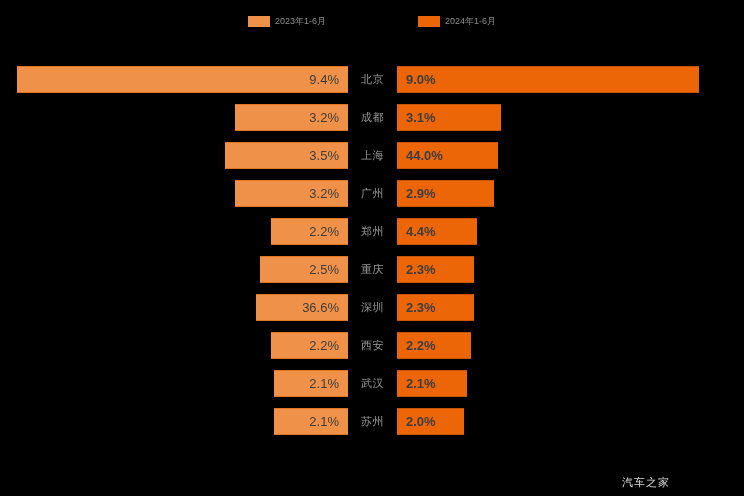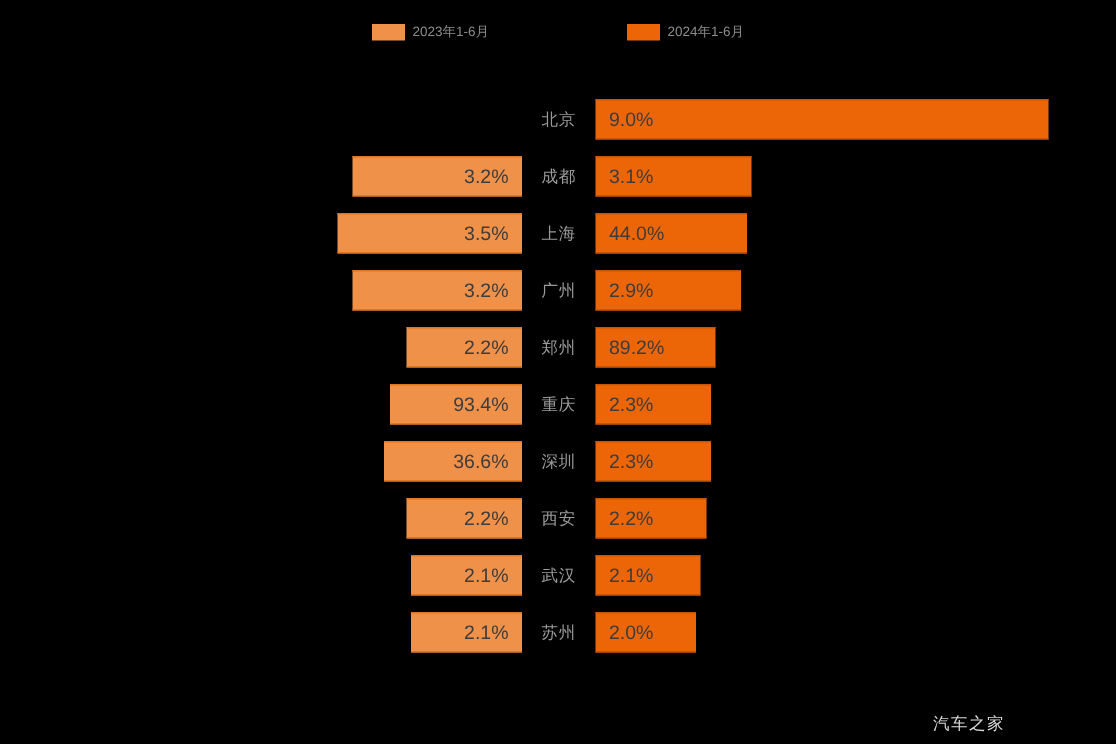--- a/index.html
+++ b/index.html
@@ -86,20 +86,21 @@
   
   .side-right {
     position: absolute;
     left: 397px;
     top: 0;
     width: 347px;
     height: 38px;
     display: flex;
     justify-content: flex-start;
     align-items: center;
+    font-weight: bold;
   }
 
   .bar {
     height: 27px;
     display: flex;
     align-items: center;
     position: relative;
   }
 
   .bar-left {
@@ -163,20 +164,25 @@
       <span class="legend-label">2023年1-6月</span>
     </div>
     <div class="legend-entry">
       <span class="legend-swatch" style="background:#EC6608;"></span>
       <span class="legend-label">2024年1-6月</span>
     </div>
   </div>
 
   <div class="rows" id="rows">
       <div class="row">
+        <div class="side-left">
+          <div class="bar bar-left" style="width: 331px;">
+            <span class="bar-value">9.4%</span>
+          </div>
+        </div>
         <div class="cat-label">北京</div>
         <div class="side-right">
           <div class="bar bar-right" style="width: 301.596px;">
             <span class="bar-value">9.0%</span>
           </div>
         </div>
       </div>
       <div class="row">
         <div class="side-left">
           <div class="bar bar-left" style="width: 112.681px;">
@@ -218,28 +224,28 @@
       </div>
       <div class="row">
         <div class="side-left">
           <div class="bar bar-left" style="width: 77.4681px;">
             <span class="bar-value">2.2%</span>
           </div>
         </div>
         <div class="cat-label">郑州</div>
         <div class="side-right">
           <div class="bar bar-right" style="width: 80.4255px;">
-            <span class="bar-value">89.2%</span>
+            <span class="bar-value">4.4%</span>
           </div>
         </div>
       </div>
       <div class="row">
         <div class="side-left">
           <div class="bar bar-left" style="width: 88.0319px;">
-            <span class="bar-value">93.4%</span>
+            <span class="bar-value">2.5%</span>
           </div>
         </div>
         <div class="cat-label">重庆</div>
         <div class="side-right">
           <div class="bar bar-right" style="width: 77.0745px;">
             <span class="bar-value">2.3%</span>
           </div>
         </div>
       </div>
       <div class="row">

